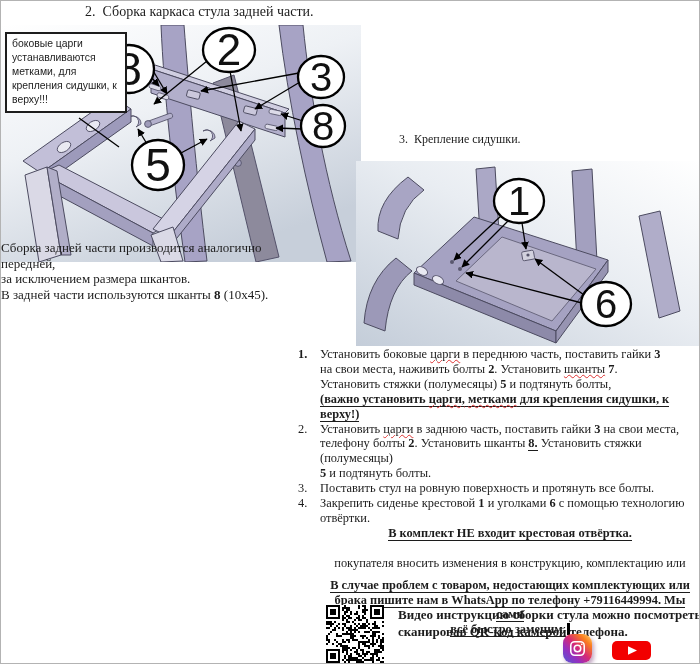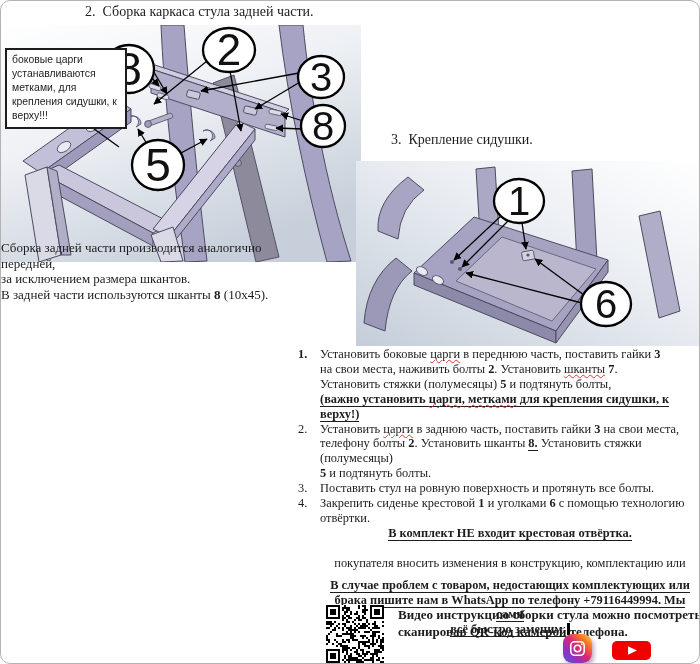--- a/index.html
+++ b/index.html
@@ -1,23 +1,23 @@
 <!DOCTYPE html>
 <html><head>
 <meta charset="utf-8">
 <style>
   html,body{margin:0;padding:0;background:#fff;}
   body{width:700px;height:664px;position:relative;font-family:"Liberation Serif",serif;color:#1c1c1c;}
-  .page{position:absolute;inset:0;border:1px solid #b3b3b3;border-radius:10px;background:#fff;overflow:hidden;}
+  .page{position:absolute;inset:0;border:1px solid #b3b3b3;border-radius:0;background:#fff;overflow:hidden;}
   .abs{position:absolute;}
   .h-back{left:84px;top:3px;font-size:14px;white-space:nowrap;}
-  .h-seat{left:390px;top:131px;font-size:14px;white-space:nowrap;}
+  .h-seat{left:398px;top:131px;font-size:12px;white-space:nowrap;}
   .diagram{left:0;top:24px;width:360px;height:237px;}
   .diagram-seat{left:355px;top:160px;width:345px;height:185px;}
-  .note-box{left:4px;top:47px;width:108px;background:#fff;border:2px solid #1d1d1d;
+  .note-box{left:4px;top:31px;width:108px;background:#fff;border:2px solid #1d1d1d;
     padding:3px 5px 4px 5px;font-family:"Liberation Sans",sans-serif;font-size:10.4px;line-height:1.34;z-index:5;}
   .caption-back{left:0;top:239px;width:297px;font-size:13px;line-height:15.6px;}
   .list{left:297px;top:346px;width:402px;font-size:12.4px;line-height:14.9px;}
   .li{display:flex;}
   .num{width:22px;flex:0 0 22px;}
   .itxt{flex:1;}
   .blocks{margin-left:22px;text-align:center;}
   .ws{margin-top:7px;}
   .b{font-weight:700;}
   .bu{font-weight:700;border-bottom:1px solid #1c1c1c;}

